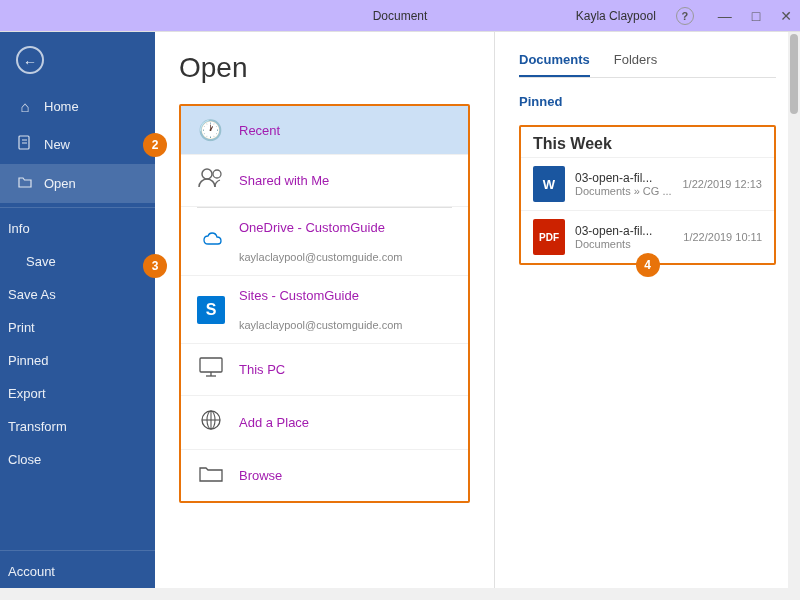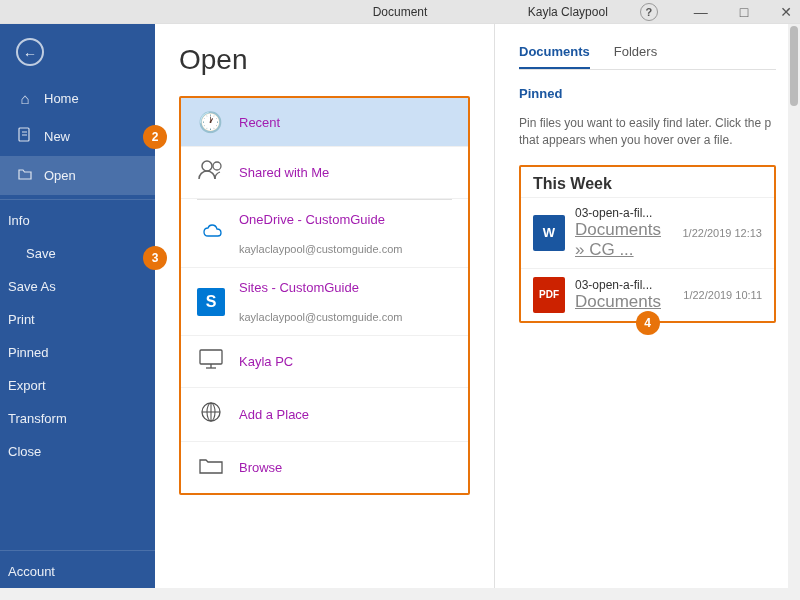--- a/index.html
+++ b/index.html
@@ -1,21 +1,21 @@
 <!DOCTYPE html>
 <html><head>
   <meta charset="utf-8">
   <style>
     * { box-sizing: border-box; margin: 0; padding: 0; }
     body { width: 800px; height: 600px; font-family: 'Segoe UI', Arial, sans-serif; overflow: hidden; background: #fff; display: flex; flex-direction: column; }
 
     
     .title-bar {
-      height: 24px;
-      background: #e5e5e5;
+      height: 32px;
+      background: #c4b5fd;
       display: flex;
       align-items: center;
       justify-content: space-between;
       padding: 0 8px;
       border-bottom: 1px solid #e0e0e0;
       flex-shrink: 0;
     }
     .title-bar-left { display: flex; align-items: center; gap: 8px; }
     .title-bar-title { font-size: 12px; color: #333; position: absolute; left: 50%; transform: translateX(-50%); }
     .title-bar-user { font-size: 12px; color: #333; margin-right: 12px; }
@@ -171,21 +171,21 @@
     }
     .file-icon-pdf {
       width: 32px; height: 36px;
       background: #cc2200;
       display: flex; align-items: center; justify-content: center;
       color: #fff; font-size: 10px; font-weight: bold;
       border-radius: 2px; flex-shrink: 0;
     }
     .file-info { flex: 1; }
     .file-name { font-size: 12px; color: #333; font-weight: 500; }
-    .file-path { font-size: 17px; color: #888; text-decoration: underline; }
+    .file-path { font-size: 11px; color: #888; }
     .file-date { font-size: 11px; color: #888; white-space: nowrap; }
 
     
     .right-panel-scroll {
       position: absolute;
       right: 0; top: 0; bottom: 0;
       width: 12px;
       background: #f0f0f0;
     }
     .scroll-thumb {
@@ -204,21 +204,21 @@
     }
   </style>
 </head>
 <body>
 
 <div class="title-bar">
   <div class="title-bar-left">
     <span style="font-size:12px; color:#666; width:60px;"></span>
   </div>
   <span class="title-bar-title">Document</span>
-  <div style="display:flex; align-items:center; gap:20px;">
+  <div style="display:flex; align-items:center; gap:8px;">
     <span class="title-bar-user">Kayla Claypool</span>
     <span class="title-bar-btn" style="margin-right:16px; font-weight:bold; border:1px solid #999; border-radius:50%; width:18px; height:18px; display:flex; align-items:center; justify-content:center; font-size:11px;">?</span>
     <span class="title-bar-btn" style="margin-right:12px; font-size:14px;">—</span>
     <span class="title-bar-btn" style="margin-right:12px; font-size:14px;">□</span>
     <span class="title-bar-btn" style="font-size:14px;">✕</span>
   </div>
 </div>
 
 <div class="main-container">
 
@@ -332,21 +332,21 @@
 
         <div class="location-item">
           <span class="location-icon" style="font-size:18px;">
             <svg width="26" height="22" viewBox="0 0 26 22" fill="none">
               <rect x="2" y="2" width="22" height="14" rx="1" stroke="#555" stroke-width="1.3" fill="none"></rect>
               <line x1="8" y1="20" x2="18" y2="20" stroke="#555" stroke-width="1.3"></line>
               <line x1="13" y1="16" x2="13" y2="20" stroke="#555" stroke-width="1.3"></line>
             </svg>
           </span>
           <div class="location-info">
-            <span class="location-name">Kayla PC</span>
+            <span class="location-name">This PC</span>
           </div>
         </div>
 
         <div class="location-item">
           <span class="location-icon" style="font-size:20px; color:#555;">
             <svg width="24" height="24" viewBox="0 0 24 24" fill="none">
               <circle cx="12" cy="12" r="9" stroke="#555" stroke-width="1.3" fill="none"></circle>
               <ellipse cx="12" cy="12" rx="4" ry="9" stroke="#555" stroke-width="1.1" fill="none"></ellipse>
               <line x1="3" y1="12" x2="21" y2="12" stroke="#555" stroke-width="1.1"></line>
               <line x1="12" y1="3" x2="12" y2="21" stroke="#555" stroke-width="1.1"></line>
@@ -372,21 +372,20 @@
 
     <div class="right-panel">
 
       <div class="tabs-row">
         <div class="tab active">Documents</div>
         <div class="tab">Folders</div>
       </div>
 
       <div class="pinned-section">
         <div class="pinned-title">Pinned</div>
-        <div class="pinned-desc">Pin files you want to easily find later. Click the p that appears when you hover over a file.</div>
       </div>
 
       <div style="position:relative;">
         <div class="this-week-section">
           <div class="this-week-header">This Week</div>
 
           <div class="file-item">
             <div class="file-icon-word">
               <span>W</span>
             </div>

